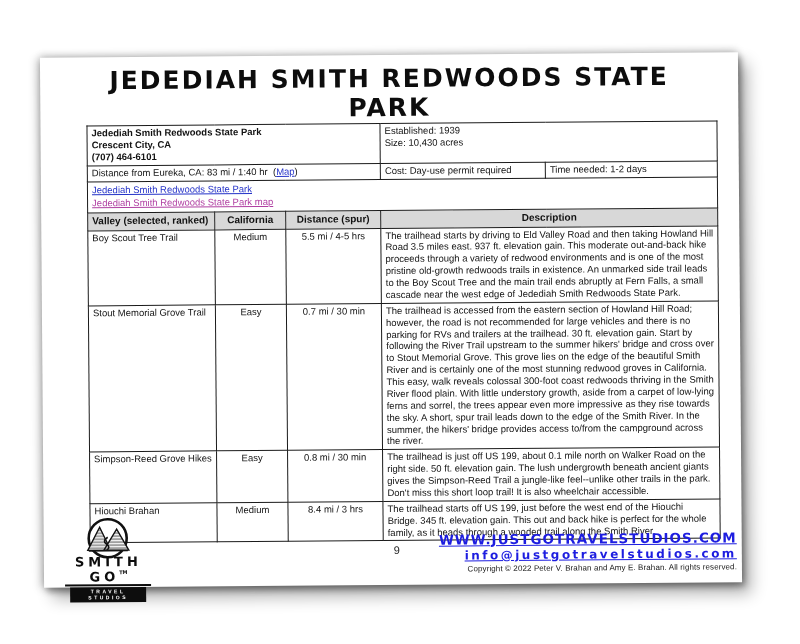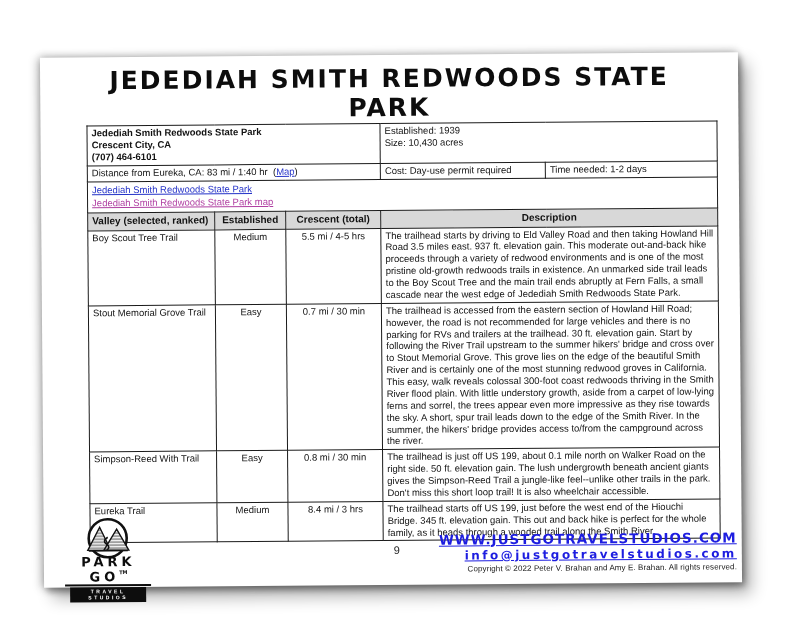--- a/index.html
+++ b/index.html
@@ -91,44 +91,44 @@
         <td>Time needed: 1-2 days</td>
       </tr>
       <tr>
         <td colspan="5" class="links-cell">
           <div><a class="doc-link">Jedediah Smith Redwoods State Park</a></div>
           <div><a class="visited-link">Jedediah Smith Redwoods State Park map</a></div>
         </td>
       </tr>
       <tr class="hdr">
         <th>Valley (selected, ranked)</th>
-        <th class="ctr">Established</th>
-        <th class="ctr">Crescent (total)</th>
+        <th class="ctr">California</th>
+        <th class="ctr">Distance (spur)</th>
         <th class="ctr" colspan="2">Description</th>
       </tr>
       <tr>
         <td>Boy Scout Tree Trail</td>
         <td class="ctr">Medium</td>
         <td class="ctr">5.5 mi / 4-5 hrs</td>
         <td colspan="2">The trailhead starts by driving to Eld Valley Road and then taking Howland Hill Road 3.5 miles east.  937 ft. elevation gain.  This moderate out-and-back hike proceeds through a variety of redwood environments and is one of the most pristine old-growth redwoods trails in existence. An unmarked side trail leads to the Boy Scout Tree and the main trail ends abruptly at Fern Falls, a small cascade near the west edge of Jedediah Smith Redwoods State Park.</td>
       </tr>
       <tr>
         <td>Stout Memorial Grove Trail</td>
         <td class="ctr">Easy</td>
         <td class="ctr">0.7 mi / 30 min</td>
         <td colspan="2">The trailhead is accessed from the eastern section of Howland Hill Road; however, the road is not recommended for large vehicles and there is no parking for RVs and trailers at the trailhead.  30 ft. elevation gain.  Start by following the River Trail upstream to the summer hikers' bridge and cross over to Stout Memorial Grove. This grove lies on the edge of the beautiful Smith River and is certainly one of the most stunning redwood groves in California. This easy, walk reveals colossal 300-foot coast redwoods thriving in the Smith River flood plain. With little understory growth, aside from a carpet of low-lying ferns and sorrel, the trees appear even more impressive as they rise towards the sky. A short, spur trail leads down to the edge of the Smith River. In the summer, the hikers' bridge provides access to/from the campground across the river.</td>
       </tr>
       <tr>
-        <td>Simpson-Reed With Trail</td>
+        <td>Simpson-Reed Grove Hikes</td>
         <td class="ctr">Easy</td>
         <td class="ctr">0.8 mi / 30 min</td>
         <td colspan="2">The trailhead is just off US 199, about 0.1 mile north on Walker Road on the right side.  50 ft. elevation gain.  The lush undergrowth beneath ancient giants gives the Simpson-Reed Trail a jungle-like feel--unlike other trails in the park. Don't miss this short loop trail!  It is also wheelchair accessible.</td>
       </tr>
       <tr>
-        <td>Eureka Trail</td>
+        <td>Hiouchi Brahan</td>
         <td class="ctr">Medium</td>
         <td class="ctr">8.4 mi / 3 hrs</td>
         <td colspan="2">The trailhead starts off US 199, just before the west end of the Hiouchi Bridge. 345 ft. elevation gain.  This out and back hike is perfect for the whole family, as it heads through a wooded trail along the Smith River.</td>
       </tr>
     </tbody>
   </table>
 
   <div class="logo">
     <svg width="62" height="42" viewBox="0 0 62 42">
       <defs>
@@ -136,21 +136,21 @@
           <rect width="3" height="3" fill="#ffffff"></rect>
           <line x1="0" y1="1" x2="3" y2="1" stroke="#111" stroke-width="0.8"></line>
         </pattern>
       </defs>
       <circle cx="31" cy="21" r="19" fill="#ffffff" stroke="#111" stroke-width="2.6"></circle>
       <polygon points="11,33 23,10 34,33" fill="url(#hatch)" stroke="#111" stroke-width="1.4"></polygon>
       <polygon points="27,33 40,12 52,33" fill="url(#hatch)" stroke="#111" stroke-width="1.4"></polygon>
       <path d="M30,33 q4,-3 0,-6 q-5,-3 1,-7" fill="none" stroke="#111" stroke-width="1.6"></path>
       <line x1="12" y1="33.5" x2="51" y2="33.5" stroke="#111" stroke-width="1.6"></line>
     </svg>
-    <div class="logo-name"><span>PARK GO</span><sup>TM</sup></div>
+    <div class="logo-name"><span>SMITH GO</span><sup>TM</sup></div>
     <div class="logo-bar">TRAVEL STUDIOS</div>
   </div>
 
   <div class="pagenum">9</div>
 
   <div class="footer-right">
     <a class="site-link">WWW.JUSTGOTRAVELSTUDIOS.COM</a>
     <a class="email-link">info@justgotravelstudios.com</a>
     <div class="copyright">Copyright © 2022 Peter V. Brahan and Amy E. Brahan.  All rights reserved.</div>
   </div>

